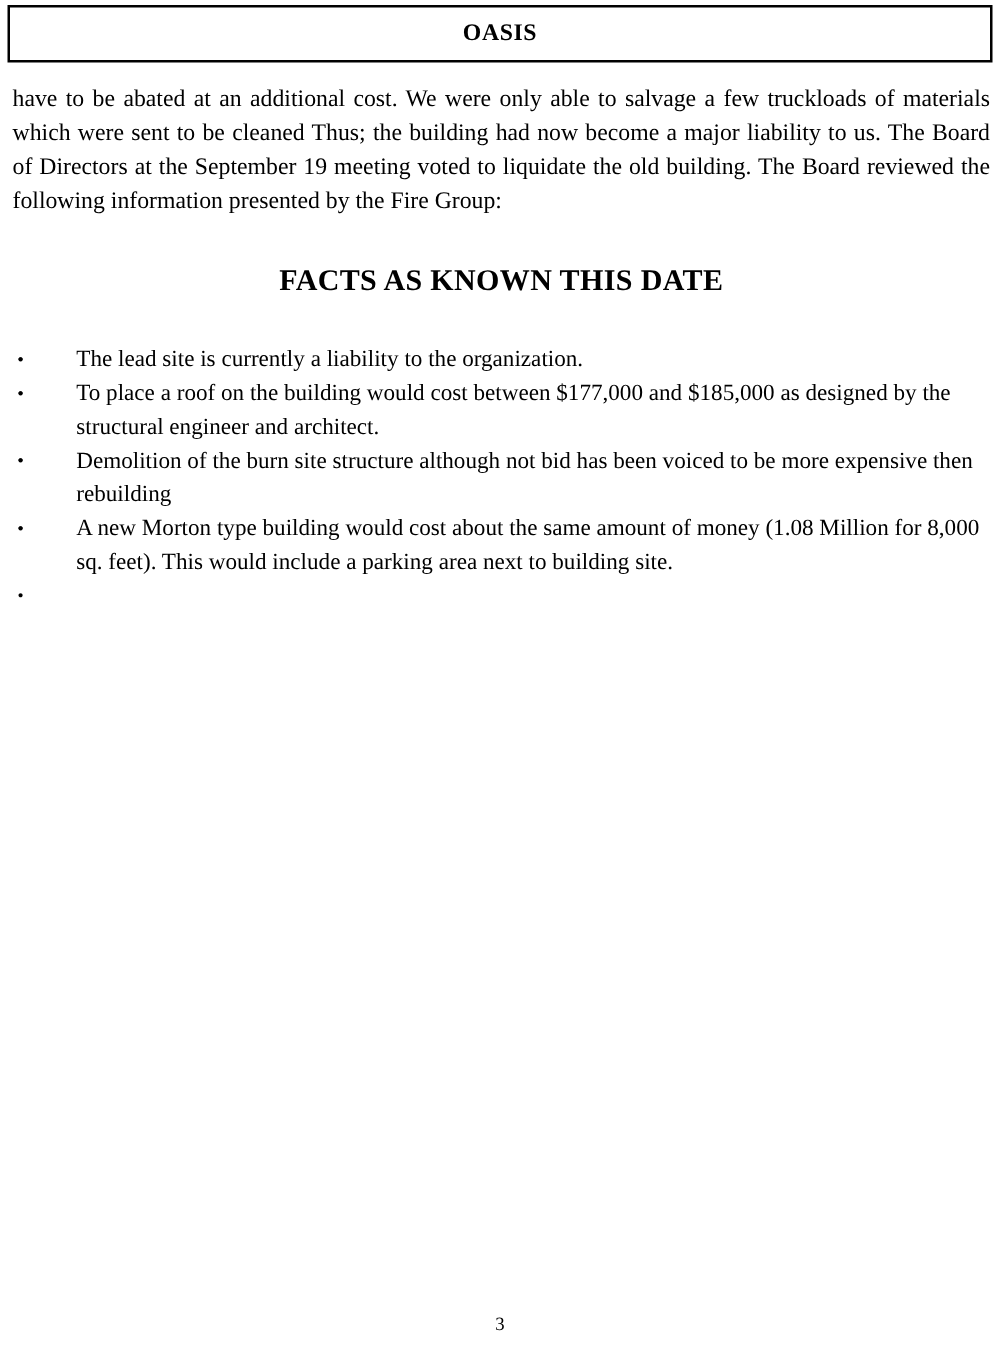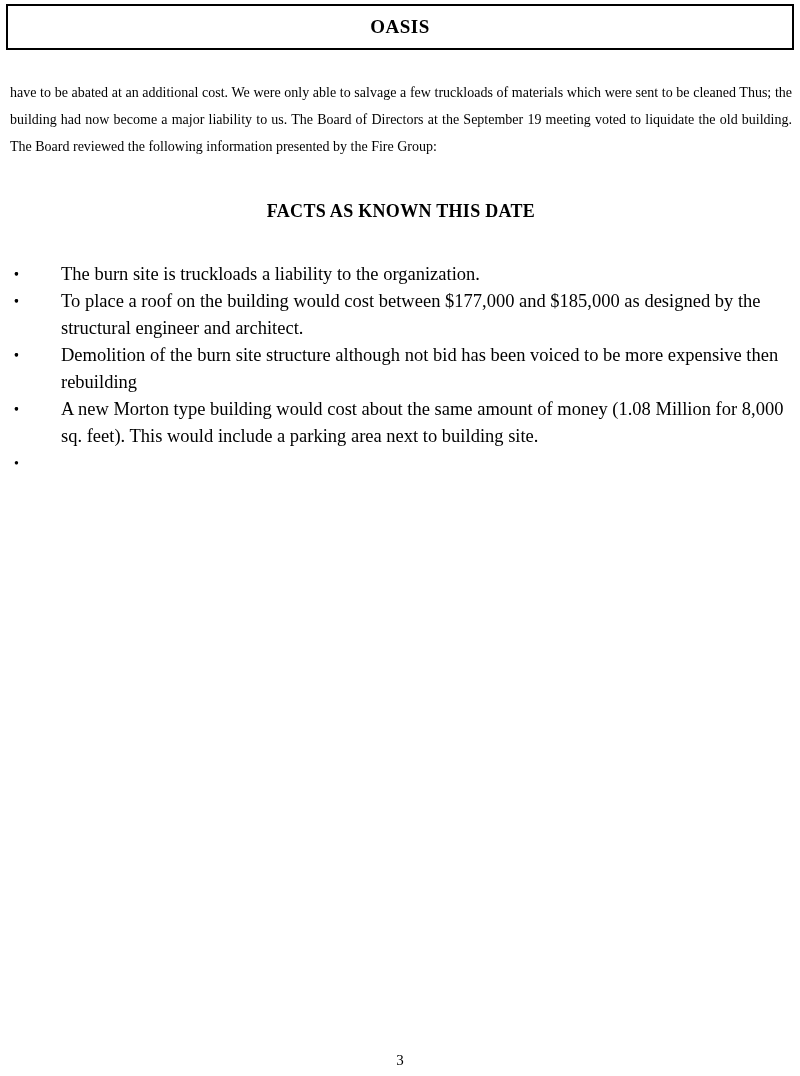--- a/index.html
+++ b/index.html
@@ -37,32 +37,32 @@
     font-weight: bold;
     letter-spacing: 0.5px;
   }
   .content {
     position: absolute;
     left: 10px;
     top: 62px;
     width: 782px;
   }
   .para {
-    font-size: 14px;
+    font-size: 19px;
     line-height: 27px;
     text-align: justify;
     text-justify: inter-word;
-    margin: 17px 0 4px 0;
+    margin: 4px 0 4px 0;
   }
   .headings {
     margin-top: 36px;
     text-align: center;
   }
   .heading-line {
-    font-size: 18px;
+    font-size: 24px;
     font-weight: bold;
     line-height: 31px;
     letter-spacing: 0.3px;
   }
   .bullet-list {
     margin-top: 34px;
     list-style: none;
     padding: 0;
   }
   .bullet-item {
@@ -104,21 +104,21 @@
   <div class="content">
 
     <p class="para">have to be abated at an additional cost.   We were only able to salvage a few truckloads of materials which were sent to be cleaned Thus; the building had now become a major liability to us.  The Board of Directors at the September 19 meeting voted to liquidate the old building.  The Board reviewed the following information presented by the Fire Group:</p>
 
     <div class="headings">
       <div class="heading-line">FACTS AS KNOWN THIS DATE</div>
     </div>
 
     <ul class="bullet-list" id="bullet-list">
         <li class="bullet-item"><span class="dot">•</span></li>
-        <li class="bullet-item"><span class="dot">•</span><span><span> The burn site is truckloads a liability to the organization.</span></span></li>
+        <li class="bullet-item"><span class="dot">•</span><span><span> The lead site is currently a liability to the organization.</span></span></li>
         <li class="bullet-item"><span class="dot">•</span></li>
         <li class="bullet-item"><span class="dot">•</span><span><span>To place a roof on the building would cost between $177,000 and $185,000 as designed by the structural engineer and architect.</span></span></li>
         <li class="bullet-item"><span class="dot">•</span></li>
         <li class="bullet-item"><span class="dot">•</span><span><span>Demolition of the burn site structure although not bid has been voiced to be more expensive then rebuilding</span></span></li>
         <li class="bullet-item"><span class="dot">•</span></li>
         <li class="bullet-item"><span class="dot">•</span><span><span>A new Morton type building would cost about the same amount of money (1.08 Million for 8,000 sq. feet). This would include a parking area next to building site.</span></span></li>
         <li class="bullet-item"><span class="dot">•</span></li>
       </ul>
 
   </div>

